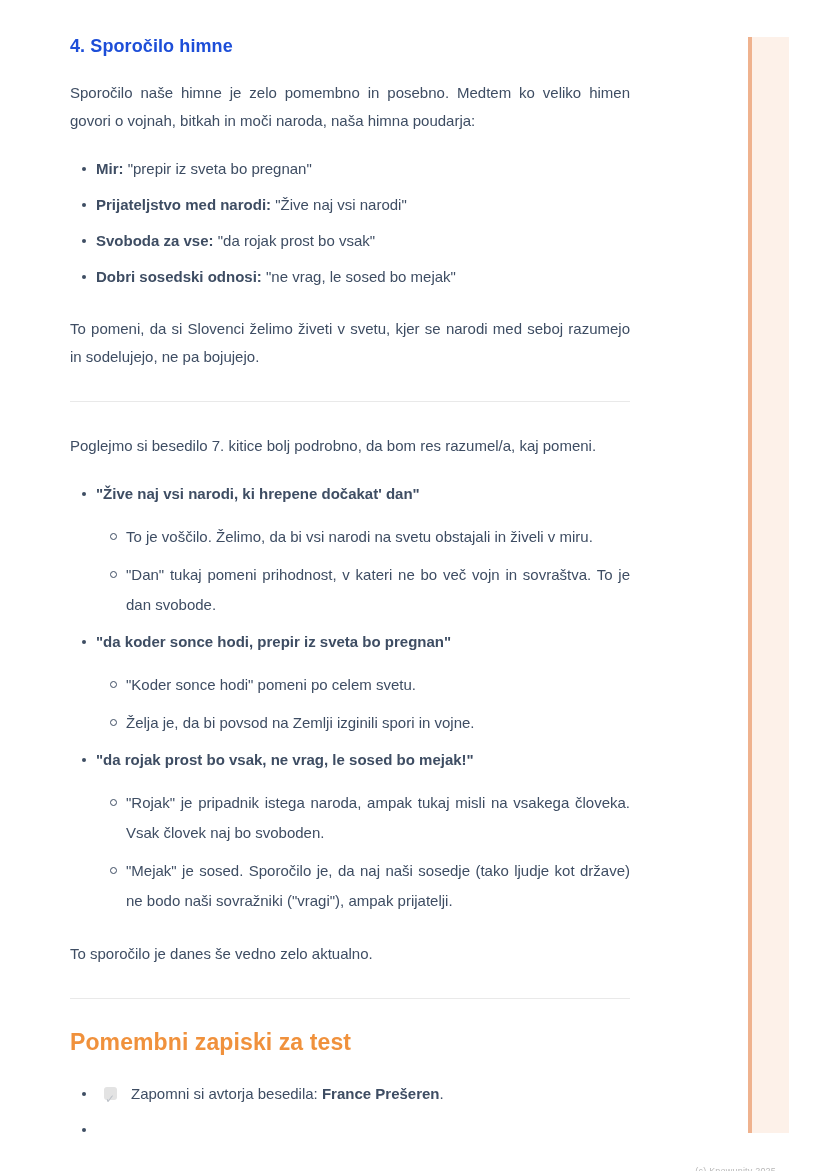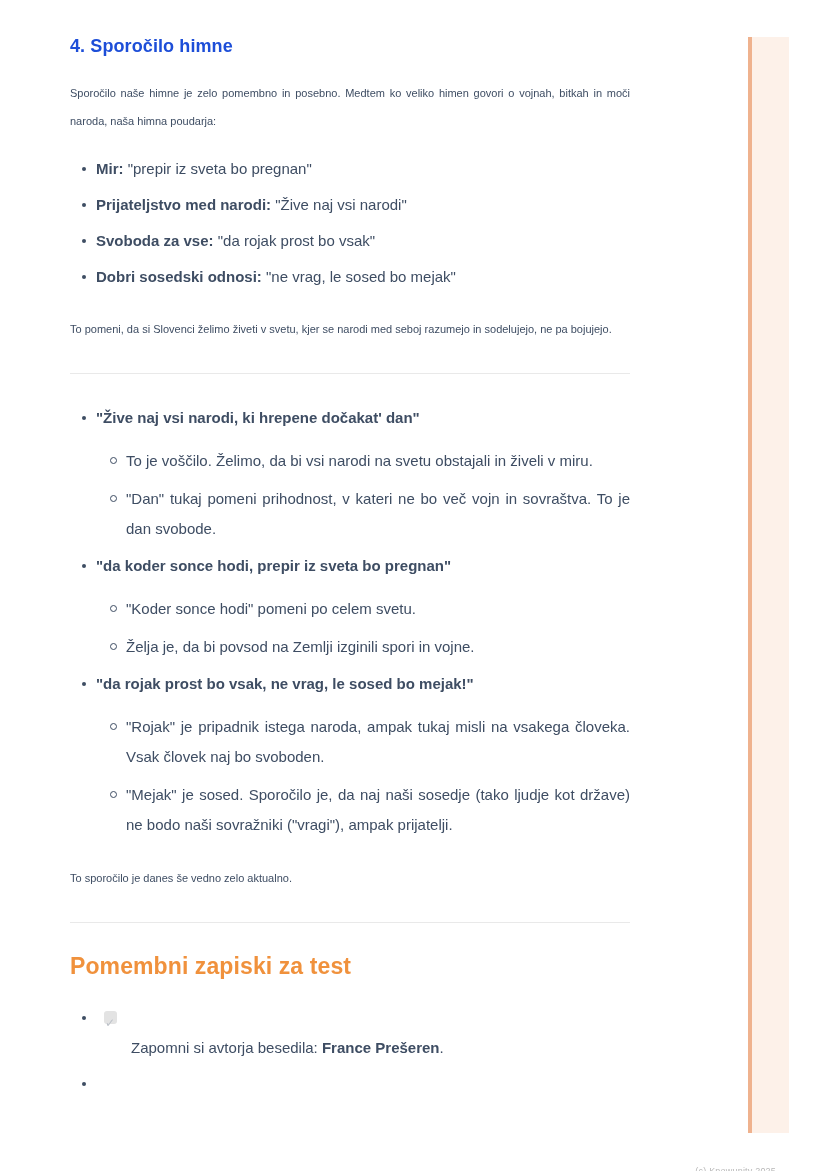--- a/index.html
+++ b/index.html
@@ -15,21 +15,21 @@
   }
   .h-small{
     color:#1d4ed8;font-size:18px;font-weight:700;margin:0 0 22px 0;
     letter-spacing:.1px;
   }
   .h-large{
     color:#f0913c;font-size:23px;font-weight:700;margin:0 0 24px 0;
     letter-spacing:.1px;
   }
   p.body{
-    font-size:11px;line-height:28px;margin:0 0 20px 0;text-align:justify;
+    font-size:15px;line-height:28px;margin:0 0 20px 0;text-align:justify;
   }
   p.body.single{text-align:left;}
   .divider{
     border:none;border-top:1px solid #e9e9e9;margin:30px 0 30px 0;height:0;
   }
   
   ul.blist{list-style:none;margin:4px 0 24px 0;padding:0 0 0 12px;}
   ul.blist > li{
     position:relative;padding-left:14px;font-size:15px;line-height:28px;
     margin-bottom:8px;
@@ -60,21 +60,21 @@
     content:"";position:absolute;left:0;top:12px;width:4px;height:4px;
     border-radius:50%;background:#3e4d63;
   }
   .checkbox{
     flex:0 0 auto;width:13px;height:13px;border-radius:3px;margin:7px 14px 0 8px;
     background:#e3e3e3;position:relative;
   }
   .checkbox .check-glyph{
     position:absolute;left:1px;top:-2px;font-size:12px;color:#bcc1c8;font-weight:700;
   }
-  .check-text{flex:1 1 auto;margin-top:30px;}
+  .check-text{flex:1 1 auto;}
   
   .stripe{
     position:absolute;left:748px;top:37px;width:37px;height:1096px;
     background:#fdf1e9;border-left:4px solid #efb28e;
   }
   .footer{
     position:absolute;top:1166px;right:52px;font-size:9px;color:#b8b8b8;
     z-index:5;letter-spacing:.2px;
   }
 </style>
@@ -106,20 +106,21 @@
       <span class="bold">Dobri sosedski odnosi:</span>
       <span>"ne vrag, le sosed bo mejak"</span>
     </li>
   </ul>
 
   <p class="body">To pomeni, da si Slovenci želimo živeti v svetu, kjer se narodi med seboj razumejo in sodelujejo, ne pa bojujejo.</p>
 
   <hr class="divider">
 
 
+  <p class="body single">Poglejmo si besedilo 7. kitice bolj podrobno, da bom res razumel/a, kaj pomeni.</p>
 
   <ul class="blist">
     <li class="gap-lg">
       <span class="quote-line">"Žive naj vsi narodi, ki hrepene dočakat' dan"</span>
       <ul class="sublist">
         <li>To je voščilo. Želimo, da bi vsi narodi na svetu obstajali in živeli v miru.</li>
         <li>"Dan" tukaj pomeni prihodnost, v kateri ne bo več vojn in sovraštva. To je dan svobode.</li>
       </ul>
     </li>
     <li class="gap-lg">

